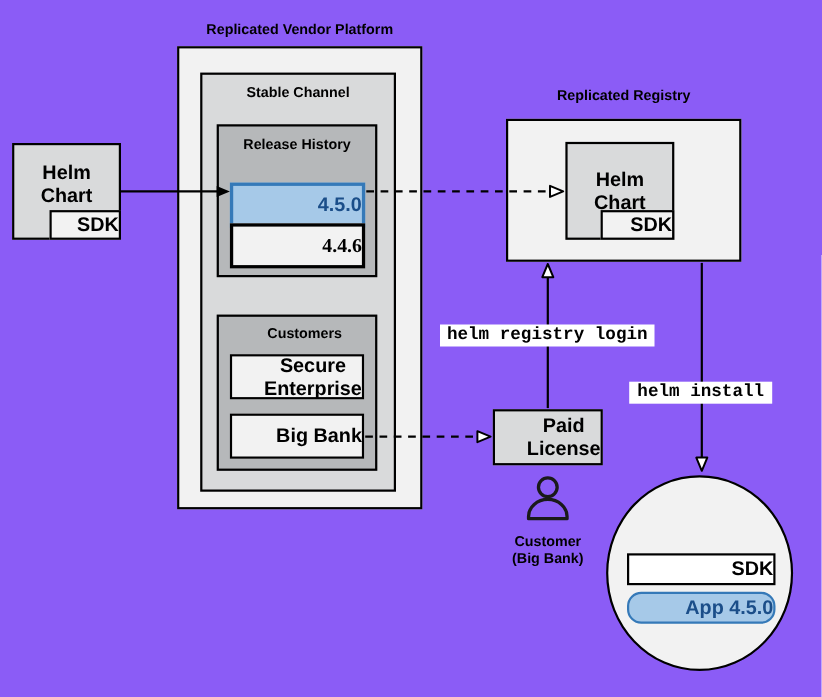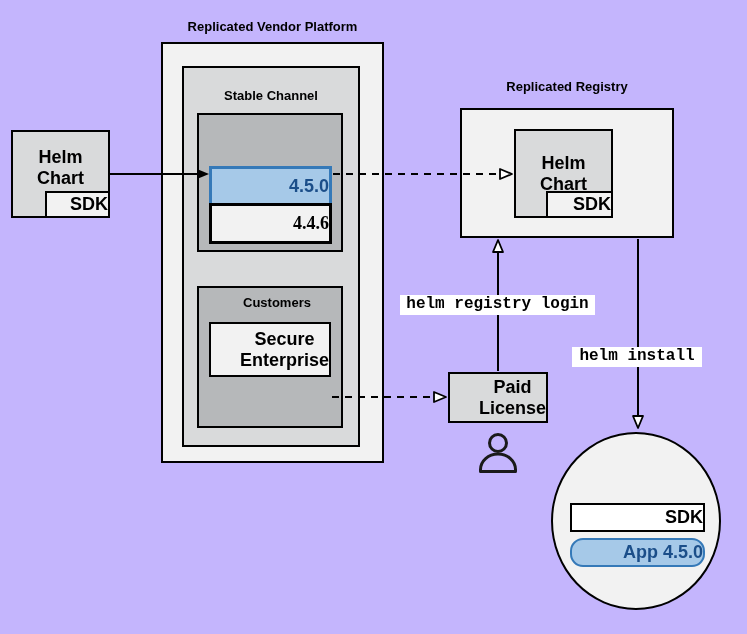--- a/index.html
+++ b/index.html
@@ -1,17 +1,17 @@
 <!DOCTYPE html>
 <html><head>
 <meta charset="utf-8">
 <style>
   html,body{margin:0;padding:0;background:#ffffff;}
   .canvas{
-    position:relative;width:747px;height:634px;background:#c4b5fd;
+    position:relative;width:747px;height:634px;background:#8b5cf6;
     font-family:"Liberation Sans",sans-serif;color:#000;overflow:hidden;
   }
   .box{
     position:absolute;box-sizing:border-box;border:2px solid #000;
     display:flex;align-items:center;justify-content:flex-end;
     font-weight:bold;font-size:18px;text-align:center;line-height:1.15;
     white-space:pre-line;
   }
   .fill-light{background:#f2f2f2;}
   .fill-mid{background:#d9dadb;}
@@ -35,44 +35,48 @@
 <body>
 
 <div class="canvas">
 
   <div class="boxes">
 
     <div class="lbl" style="left:161px;top:19px;width:223px;">Replicated Vendor Platform</div>
     <div class="box fill-light" style="left:161px;top:42px;width:223px;height:421px;"></div>
 
     <div class="box fill-mid" style="left:182px;top:66px;width:178px;height:381px;"></div>
-    <div class="lbl" style="left:182px;top:88px;width:178px;">Stable Channel</div>
+    <div class="lbl" style="left:182px;top:76px;width:178px;">Stable Channel</div>
 
     <div class="box fill-dark" style="left:197px;top:113px;width:146px;height:139px;"></div>
+    <div class="lbl" style="left:197px;top:123px;width:146px;">Release History</div>
     <div class="box fill-blue" style="left:209px;top:166px;width:123px;height:41px;">4.5.0</div>
     <div class="box fill-light bb3" style="left:209px;top:203px;width:123px;height:41px;">4.4.6</div>
 
     <div class="box fill-dark" style="left:197px;top:286px;width:146px;height:142px;"></div>
     <div class="lbl" style="left:197px;top:295px;width:160px;">Customers</div>
-    <div class="box fill-light" style="left:209px;top:322px;width:122px;height:55px;">Secure
+    <div class="box fill-light" style="left:209px;top:322px;width:122px;height:41px;">Secure
 Enterprise</div>
+    <div class="box fill-light" style="left:209px;top:376px;width:122px;height:41px;">Big Bank</div>
 
     <div class="box fill-mid" style="left:11px;top:130px;width:99px;height:88px;align-items:center;">
       <span style="margin-bottom:12px;">Helm Chart</span>
     </div>
     <div class="box fill-light" style="left:45px;top:191px;width:65px;height:27px;">SDK</div>
 
     <div class="lbl" style="left:460px;top:79px;width:214px;">Replicated Registry</div>
     <div class="box fill-light" style="left:460px;top:108px;width:214px;height:130px;"></div>
     <div class="box fill-mid" style="left:514px;top:129px;width:99px;height:89px;">Helm Chart</div>
     <div class="box fill-light" style="left:546px;top:191px;width:67px;height:27px;">SDK</div>
 
     <div class="box fill-mid" style="left:448px;top:372px;width:100px;height:51px;">Paid
 License</div>
 
+    <div class="lbl" style="left:438px;top:484px;width:120px;">Customer
+(Big Bank)</div>
 
     <div class="box fill-light" style="left:551px;top:432px;width:170px;height:178px;border-radius:50%;"></div>
     <div class="box fill-white" style="left:570px;top:503px;width:135px;height:29px;">SDK</div>
     <div class="box fill-blue" style="left:570px;top:538px;width:135px;height:29px;border-width:2px;border-radius:13px;">App 4.5.0</div>
   </div>
 
   <svg class="arrows" width="747" height="634" viewBox="0 0 747 634">
 
     <g>
       <line x1="110" y1="174" x2="199" y2="174" stroke="#000" stroke-width="2"></line>

